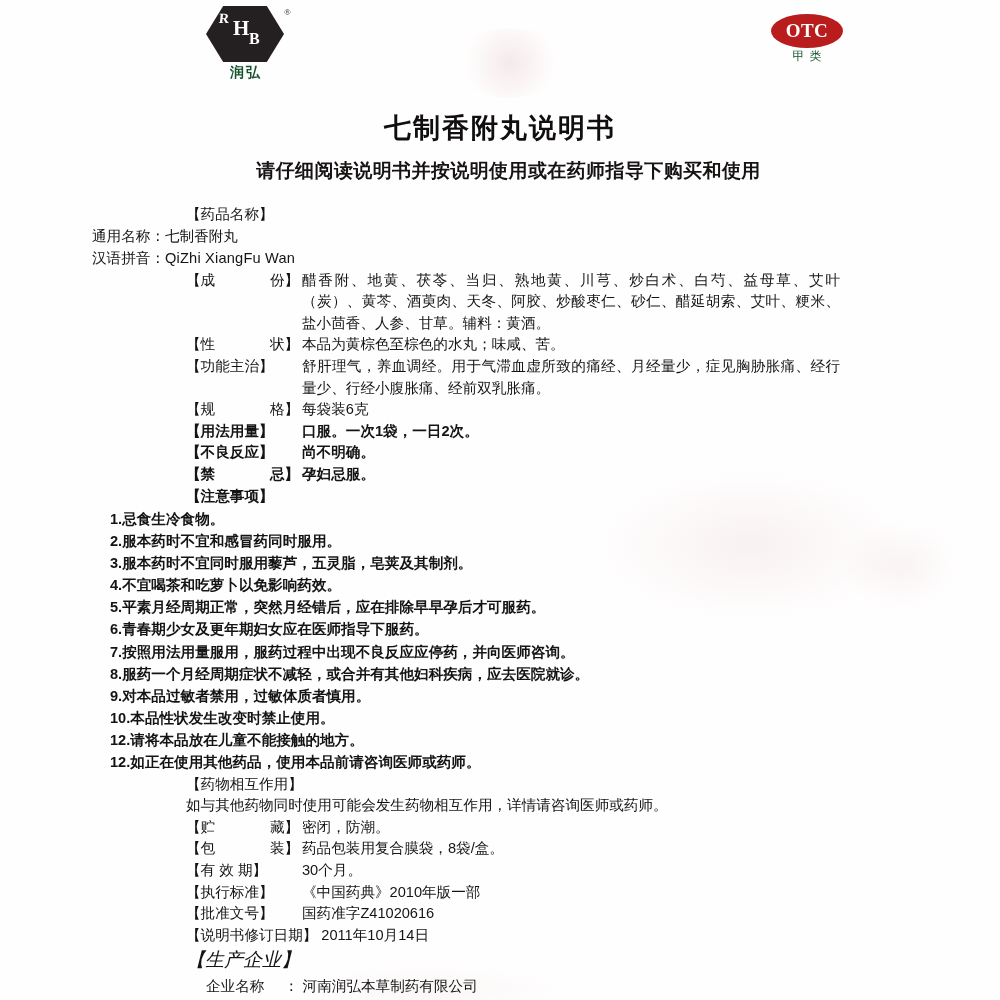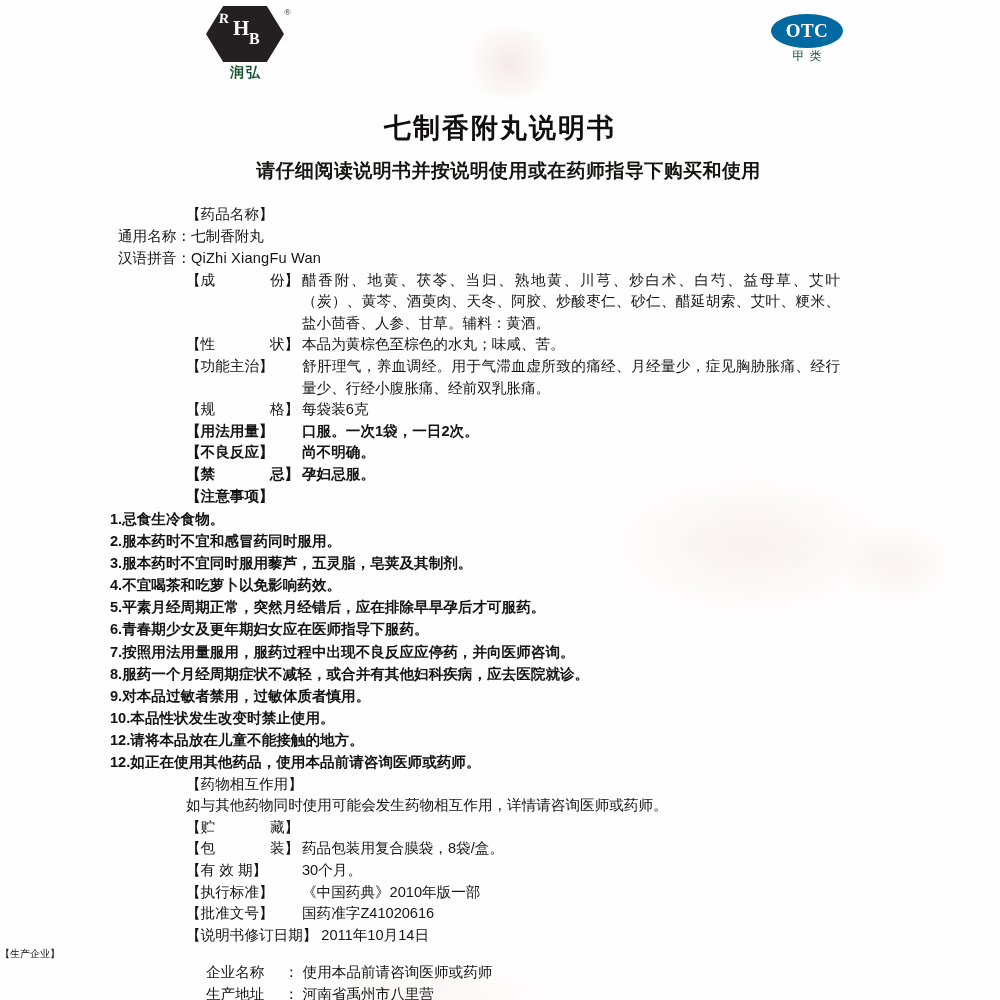--- a/index.html
+++ b/index.html
@@ -116,21 +116,21 @@
     left: 752px;
     top: 14px;
     width: 110px;
     text-align: center;
   }
   .otc-ellipse {
     width: 72px;
     height: 34px;
     margin: 0 auto;
     border-radius: 50%;
-    background: #0369a1;
+    background: #b91c1c;
     color: #fffefe;
     font-family: "Liberation Serif", "DejaVu Serif", serif;
     font-weight: bold;
     font-size: 19px;
     line-height: 34px;
     letter-spacing: 0.5px;
   }
   .otc-class {
     margin-top: 0;
     font-size: 12px;
@@ -193,38 +193,40 @@
     text-align: justify;
   }
   .bold-row { font-weight: bold; }
 
   .sub-row {
     padding-left: 186px;
     font-size: 14.6px;
     line-height: 1.5;
   }
   .sub-row .sub-label { display: inline-block; }
-  .indent-1 { padding-left: 118px; }
+  .indent-1 { padding-left: 92px; }
 
   .pinyin {
     font-family: "Liberation Sans", "DejaVu Sans", sans-serif;
     letter-spacing: 0.2px;
   }
 
   .note-item {
     padding-left: 110px;
     padding-right: 160px;
     font-size: 14.6px;
     font-weight: bold;
     line-height: 1.52;
   }
 
   .footer-line {
-    font-size: 10px;
+    padding-left: 186px;
+    font-size: 19px;
     line-height: 1.5;
+    font-style: italic;
   }
   .company-row {
     padding-left: 206px;
     font-size: 14.6px;
     line-height: 1.52;
     display: flex;
   }
   .company-key {
     flex: 0 0 auto;
     width: 78px;
@@ -369,20 +371,21 @@
   </div>
 
   <div class="row">
     <div class="label">
       <span>【</span><span style="display:inline-flex; width:84px;">
           <span>贮</span>
           <span style="flex:1 1 auto;"></span>
           <span>藏</span>
         </span><span>】</span>
     </div>
+    <div class="value">密闭，防潮。</div>
   </div>
 
   <div class="row">
     <div class="label">
       <span>【</span><span style="display:inline-flex; width:84px;">
           <span>包</span>
           <span style="flex:1 1 auto;"></span>
           <span>装</span>
         </span><span>】</span>
     </div>
@@ -417,21 +420,21 @@
     <div class="value">2011年10月14日</div>
   </div>
 
   <div class="footer-line">
     <span>【</span><span>生产企业</span><span>】</span>
   </div>
 
   <div class="company-row">
     <span class="company-key">企业名称</span>
     <span class="company-sep">：</span>
-    <span class="company-val">使用本品前请咨询医师或药师</span>
+    <span class="company-val">河南润弘本草制药有限公司</span>
   </div>
   <div class="company-row">
     <span class="company-key">生产地址</span>
     <span class="company-sep">：</span>
     <span class="company-val">河南省禹州市八里营</span>
   </div>
   <div class="company-row">
     <span class="company-key">邮政编码</span>
     <span class="company-sep">：</span>
     <span class="company-val latin">461670</span>

